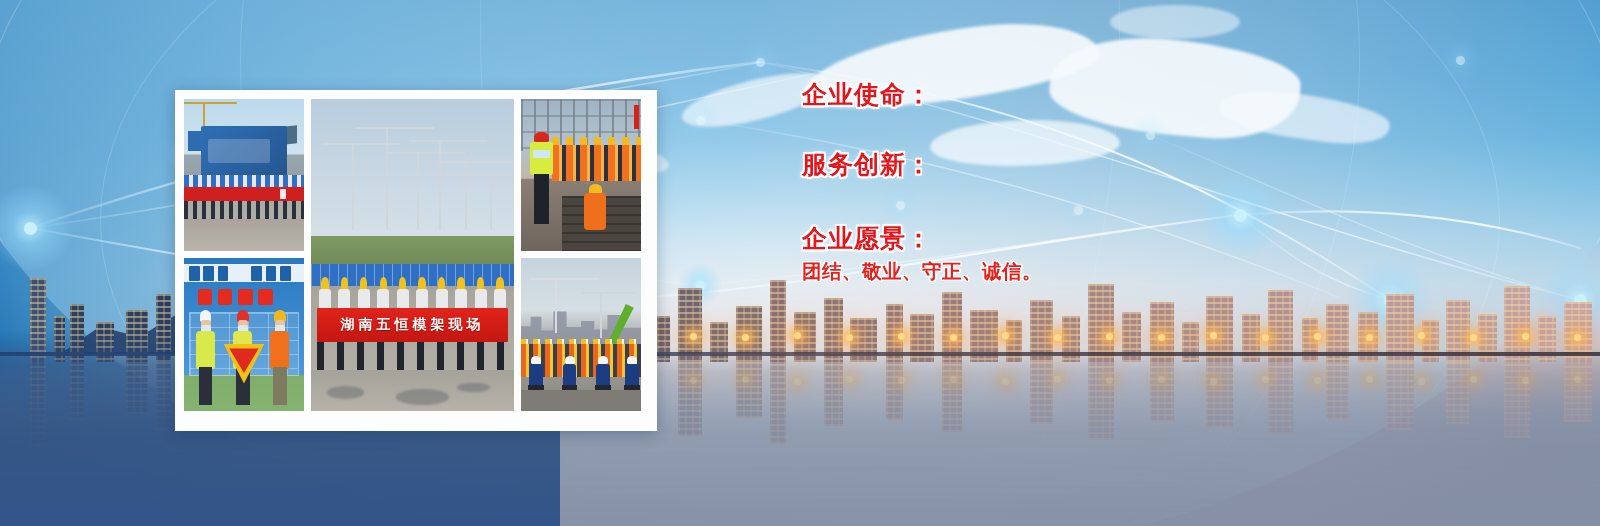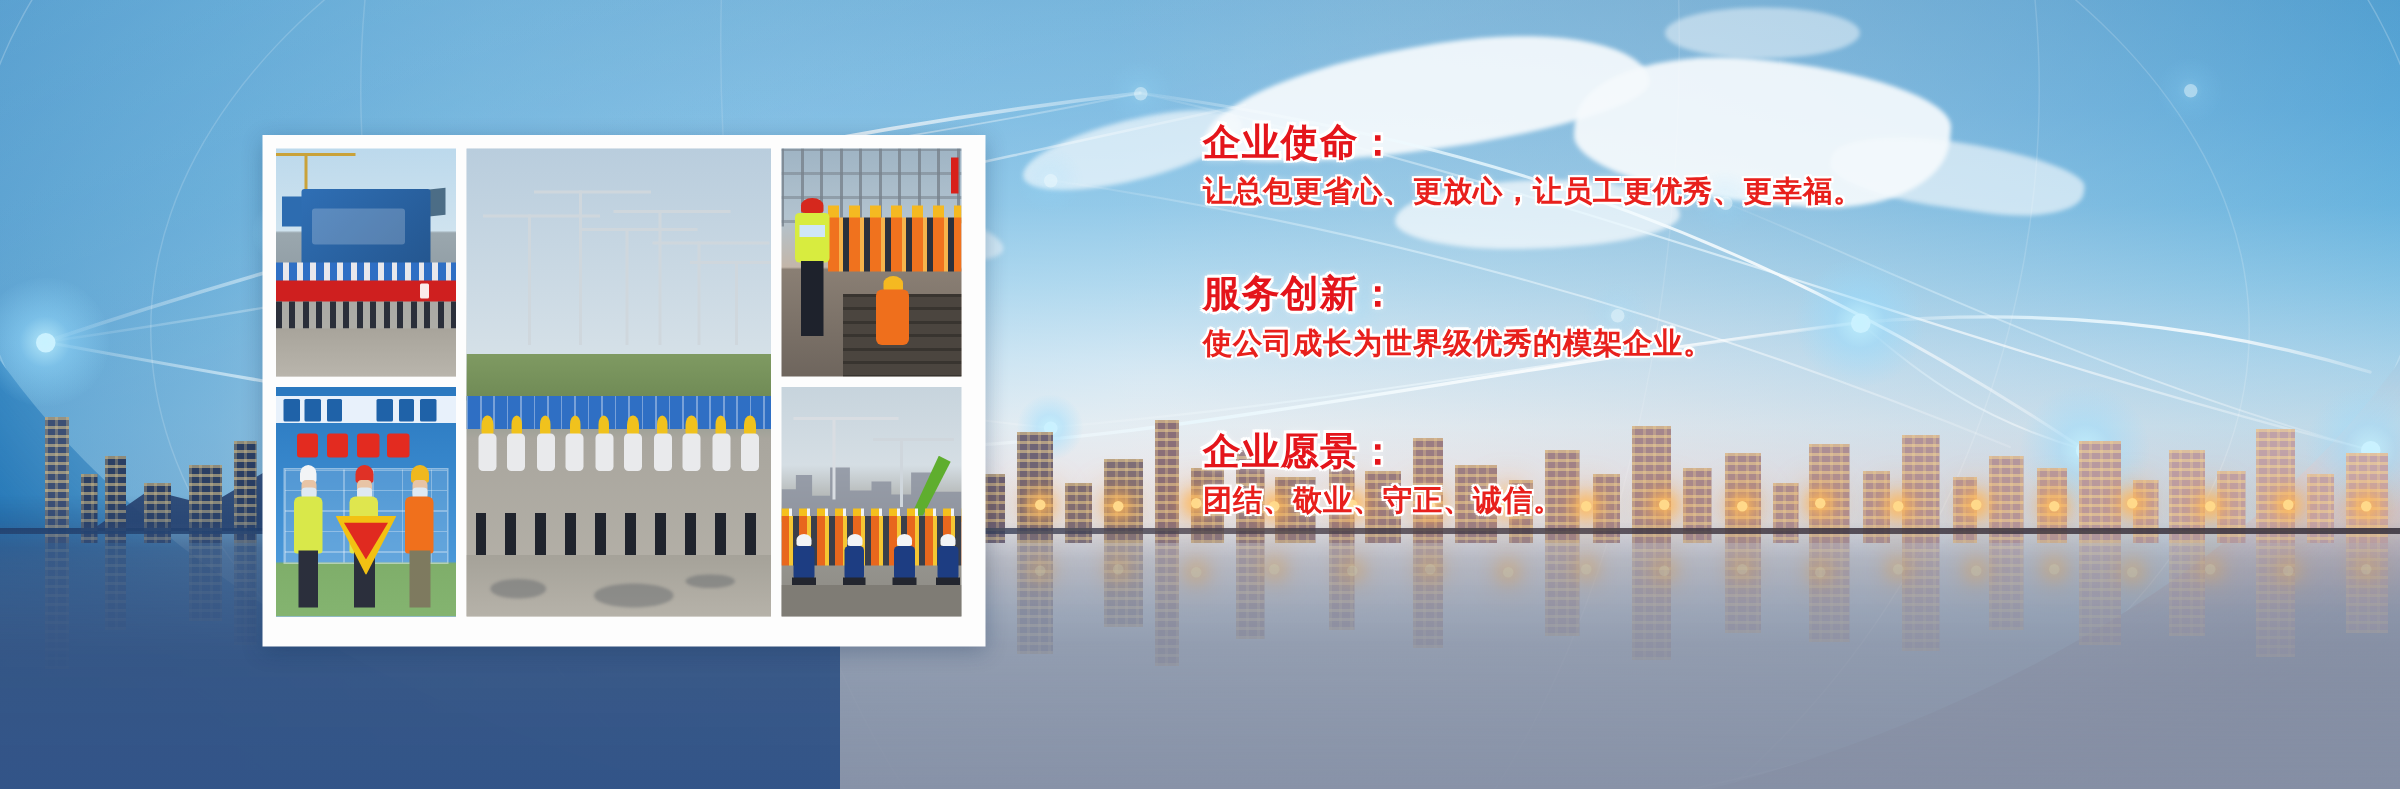--- a/index.html
+++ b/index.html
@@ -579,20 +579,23 @@
             <i style="left:11%"></i>
             <i style="left:21%"></i>
           <i style="left:31%"></i>
             <i style="left:41%"></i>
             <i style="left:51%"></i>
           <i style="left:61%"></i>
             <i style="left:71%"></i>
             <i style="left:81%"></i>
           <i style="left:91%"></i>
         </div>
+        <div class="banner5">
+          <span>湖南五恒模架现场</span>
+        </div>
         <div class="legs5"></div>
         <div class="road"></div>
         <div class="puddle pu1"></div>
         <div class="puddle pu2"></div>
         <div class="puddle pu3"></div>
       </div>
 
       <div class="ph p3">
         <div class="scaf"></div>
         <div class="flagr"></div>
@@ -671,28 +674,26 @@
         <div class="ground"></div>
       </div>
 
     </div>
   </div>
 
   <div class="texts">
 
     <div class="tblock">
       <div class="t-head">企业使命：</div>
-      <div class="t-line">让总包更省心、更放心，让员工更优秀、更幸福。</div>
     </div>
 
     <div class="gap-a"></div>
 
     <div class="tblock">
       <div class="t-head">服务创新：</div>
-      <div class="t-line">使公司成长为世界级优秀的模架企业。</div>
     </div>
 
     <div class="gap-b"></div>
 
     <div class="tblock">
       <div class="t-head">企业愿景：</div>
       <div class="t-line">团结、敬业、守正、诚信。</div>
     </div>
 
   </div>

